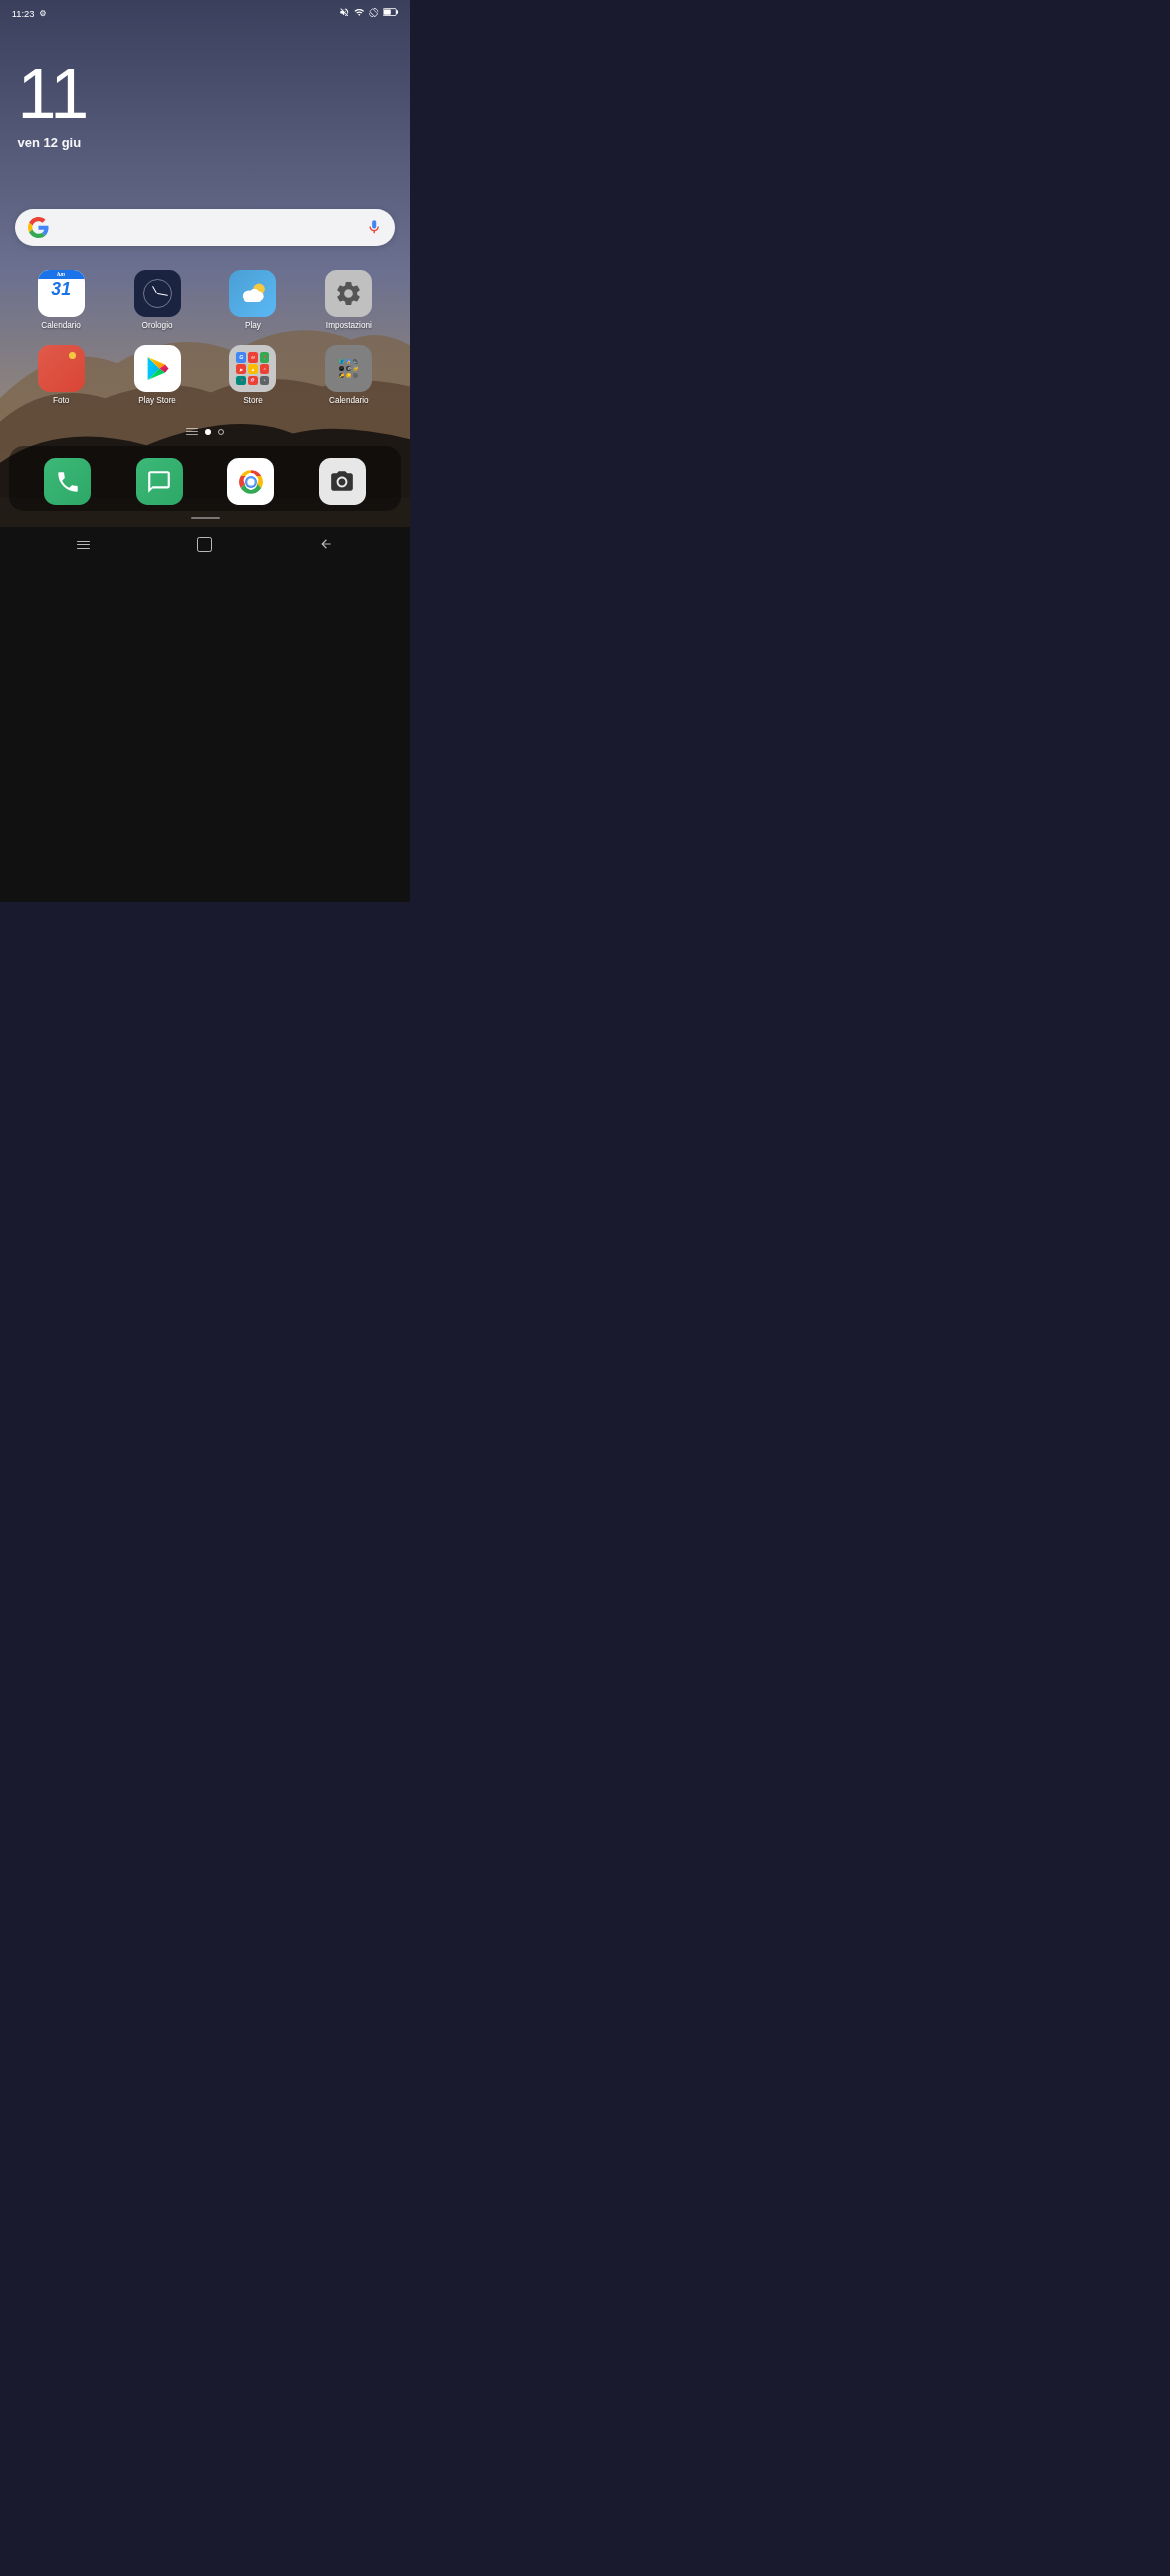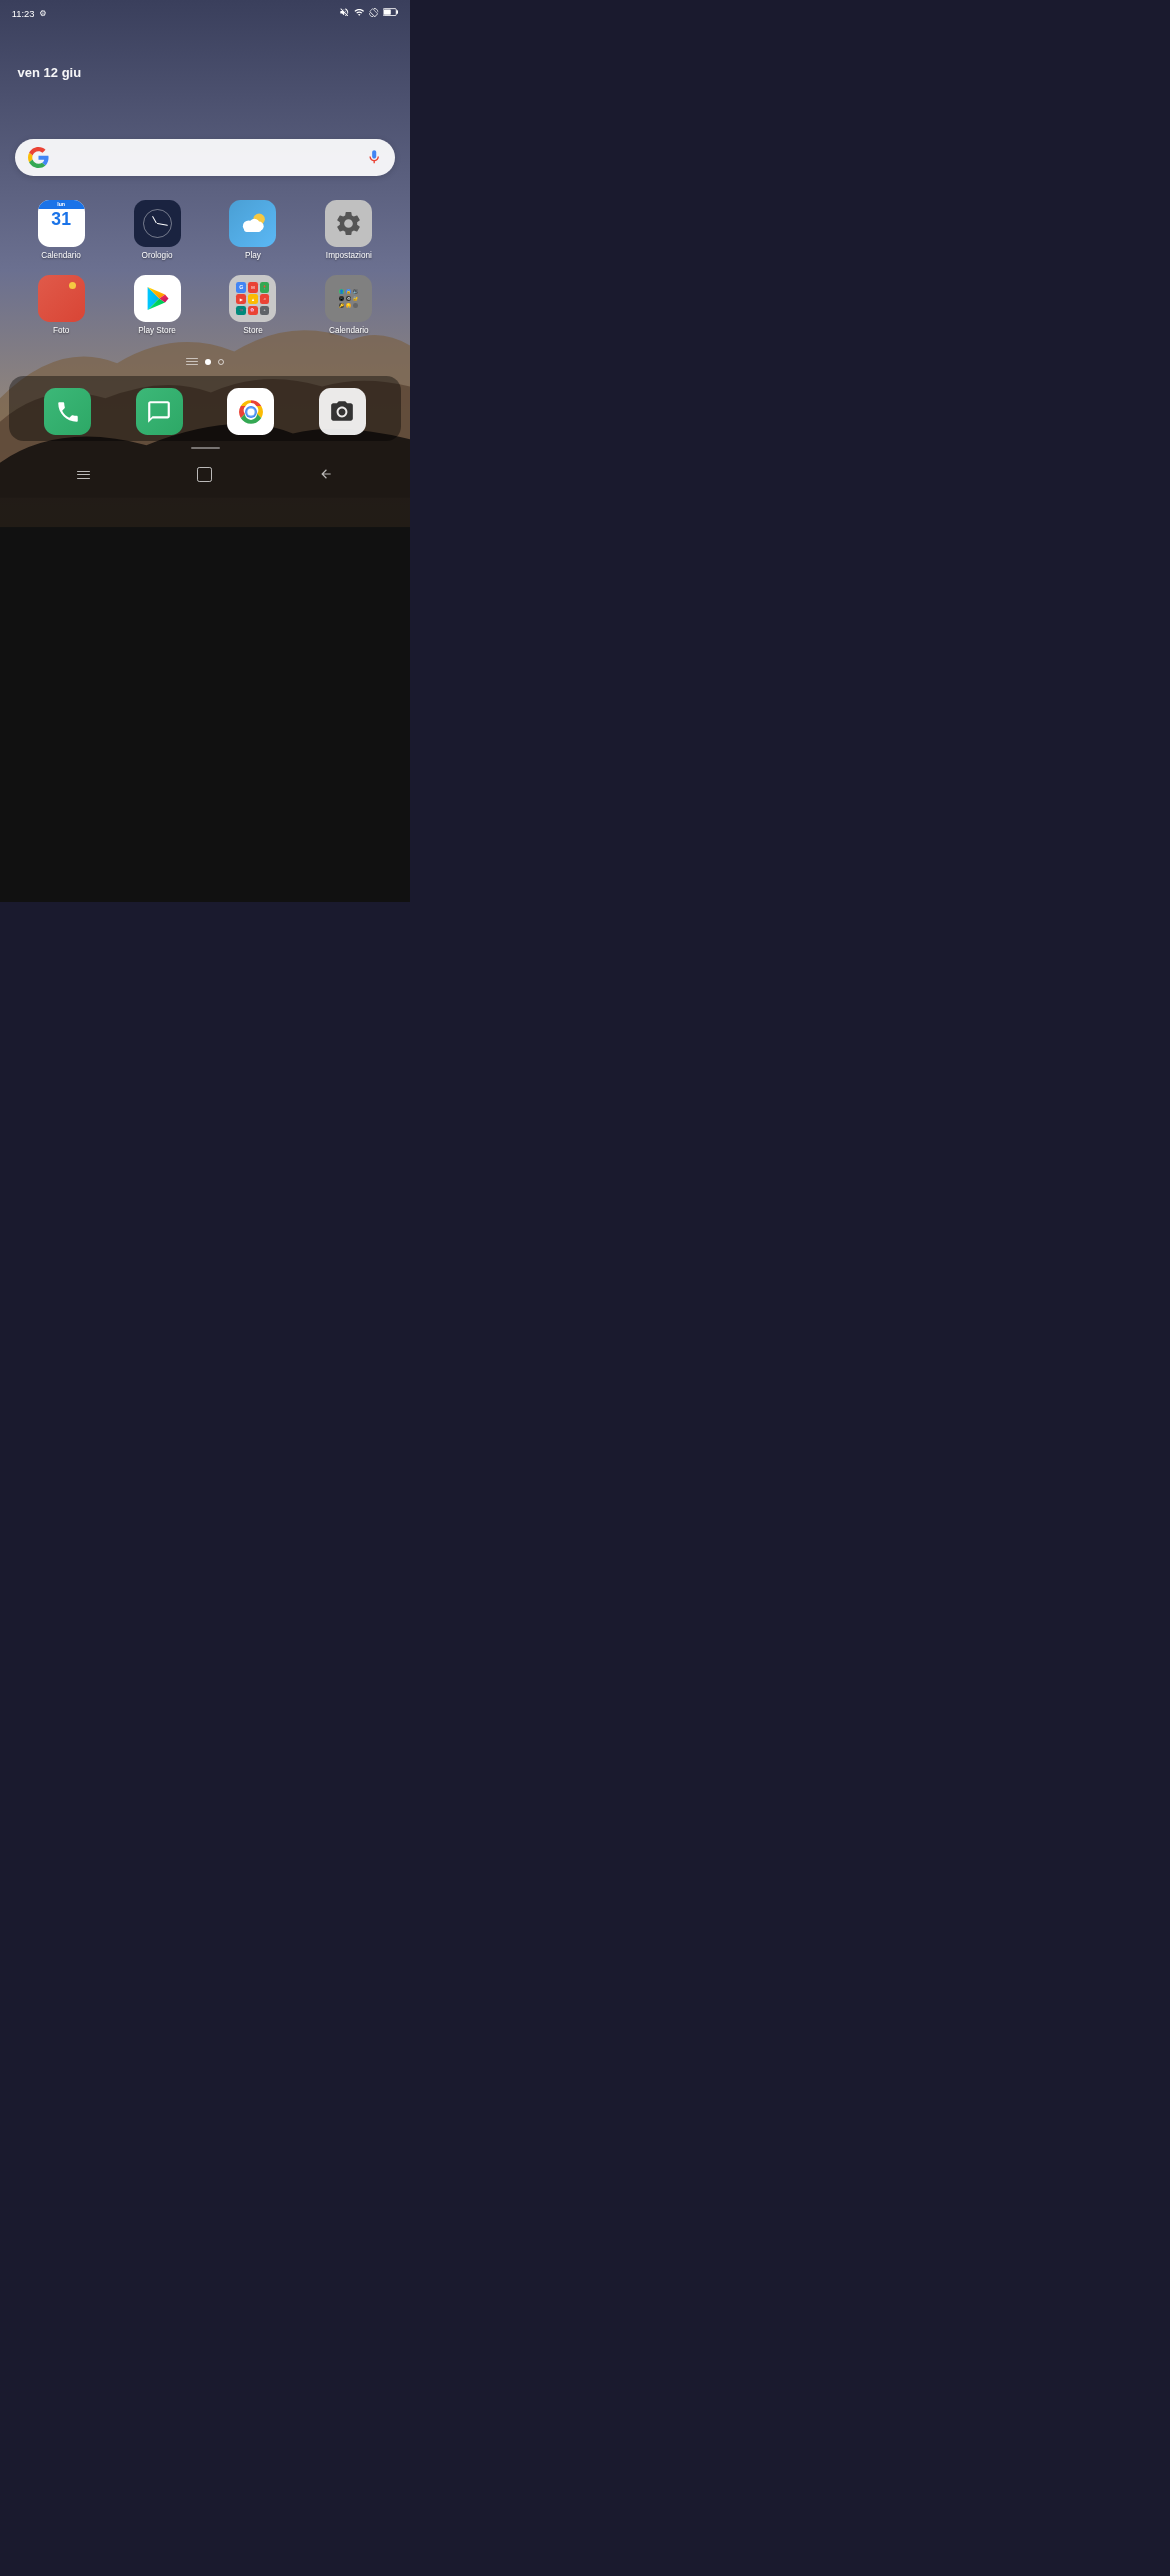--- a/index.html
+++ b/index.html
@@ -113,20 +113,21 @@
     .app-icon {
       width: 47px;
       height: 47px;
       border-radius: 11.7px;
       display: flex;
       align-items: center;
       justify-content: center;
       font-size: 21px;
       position: relative;
       overflow: hidden;
+      font-style: italic;
     }
 
     .app-label {
       color: white;
       font-size: 8.2px;
       font-weight: 400;
       text-align: center;
       text-shadow: 0 0.6px 1.8px rgba(0,0,0,0.5);
     }
 
@@ -407,20 +408,21 @@
       <svg width="15" height="8.2" viewBox="0 0 26 14" fill="white">
         <rect x="0" y="1" width="23" height="12" rx="2" ry="2" stroke="white" stroke-width="1.5" fill="none"></rect>
         <rect x="1.5" y="2.5" width="12" height="9" rx="1" fill="white"></rect>
         <rect x="23" y="4" width="3" height="6" rx="1" fill="white"></rect>
       </svg>
     </span>
   </div>
 </div>
 
 <div class="clock-area">
+  <div class="clock-hours">11</div>
   <div class="clock-date">ven 12 giu</div>
 </div>
 
 <div class="search-bar-container">
   <div class="search-bar">
 
     <svg width="21" height="21" viewBox="0 0 48 48">
       <path fill="#EA4335" d="M24 9.5c3.54 0 6.71 1.22 9.21 3.6l6.85-6.85C35.9 2.38 30.47 0 24 0 14.62 0 6.51 5.38 2.56 13.22l7.98 6.19C12.43 13.72 17.74 9.5 24 9.5z"></path>
       <path fill="#4285F4" d="M46.98 24.55c0-1.57-.15-3.09-.38-4.55H24v9.02h12.94c-.58 2.96-2.26 5.48-4.78 7.18l7.73 6c4.51-4.18 7.09-10.36 7.09-17.65z"></path>
       <path fill="#FBBC05" d="M10.53 28.59c-.48-1.45-.76-2.99-.76-4.59s.27-3.14.76-4.59l-7.98-6.19C.92 16.46 0 20.12 0 24c0 3.88.92 7.54 2.56 10.78l7.97-6.19z"></path>

